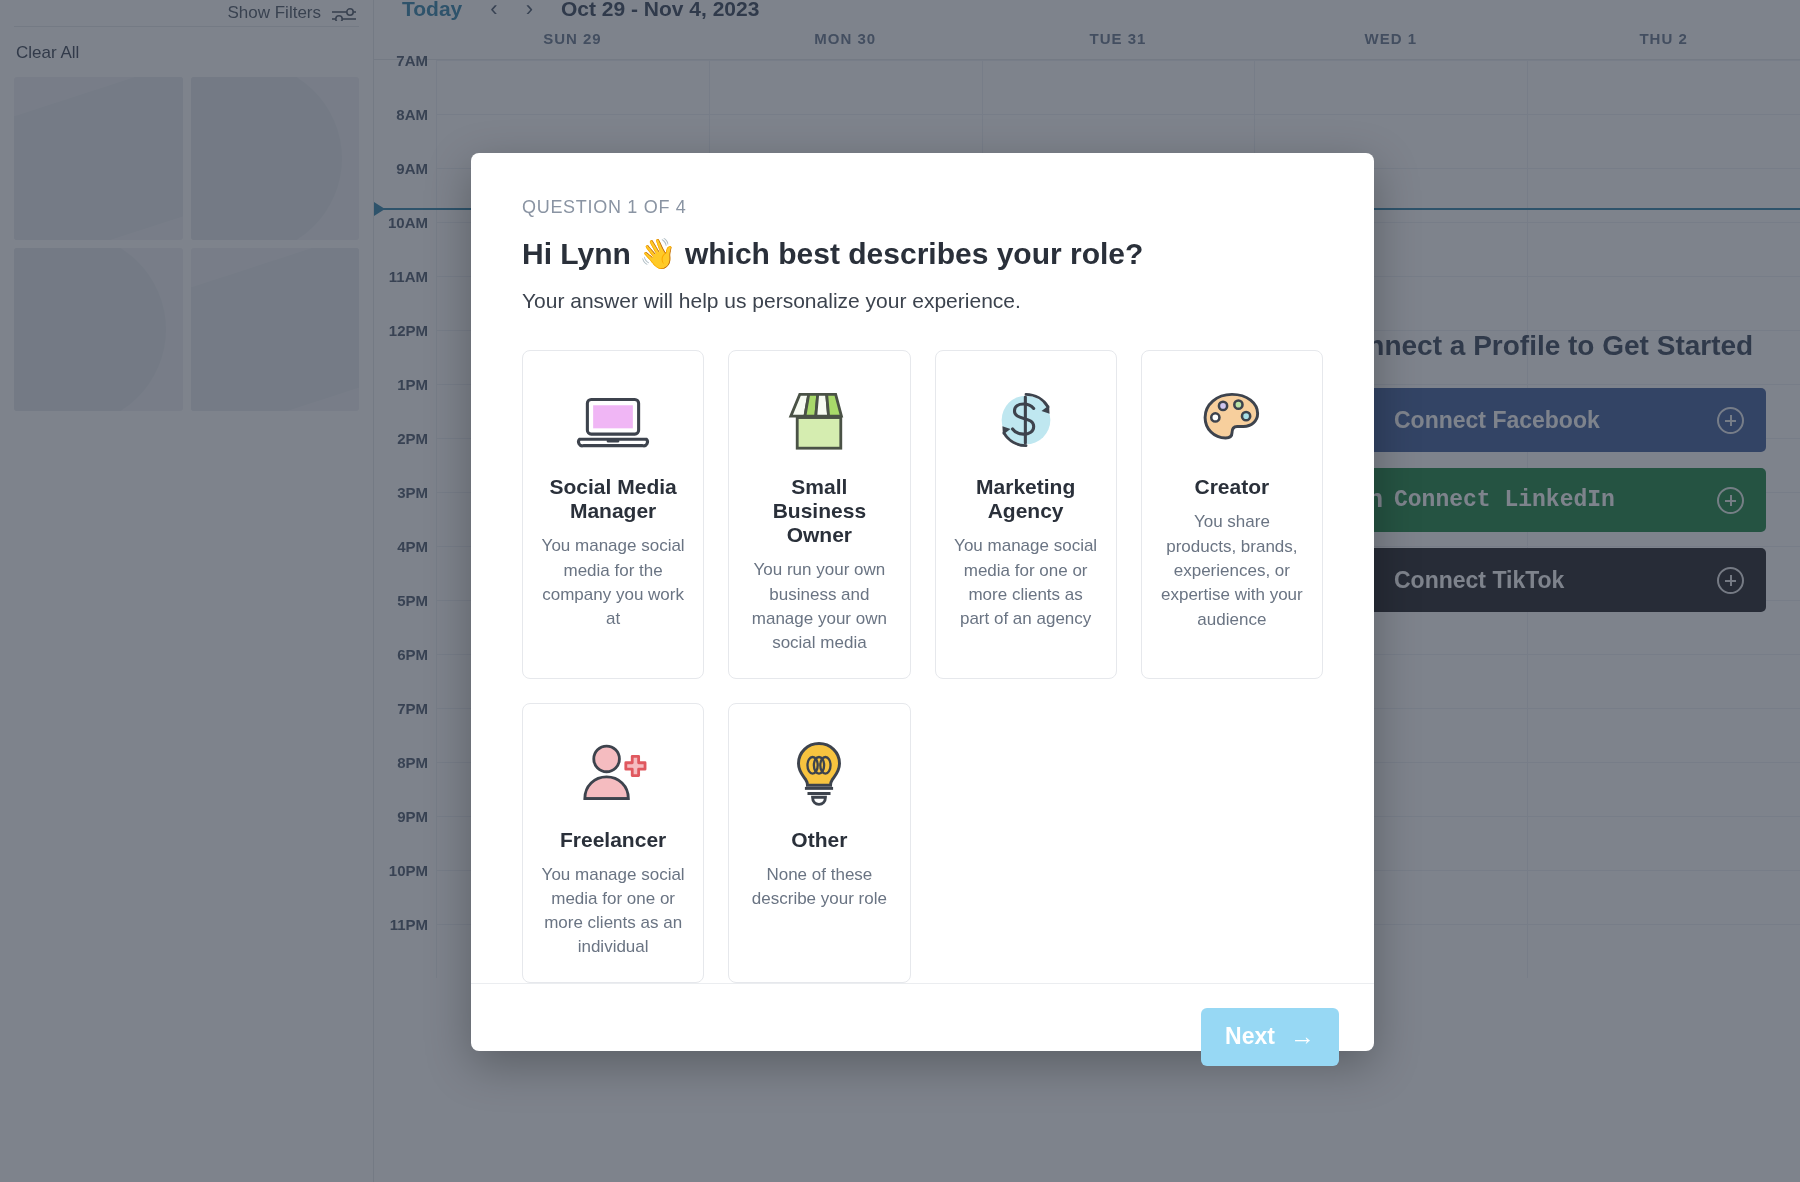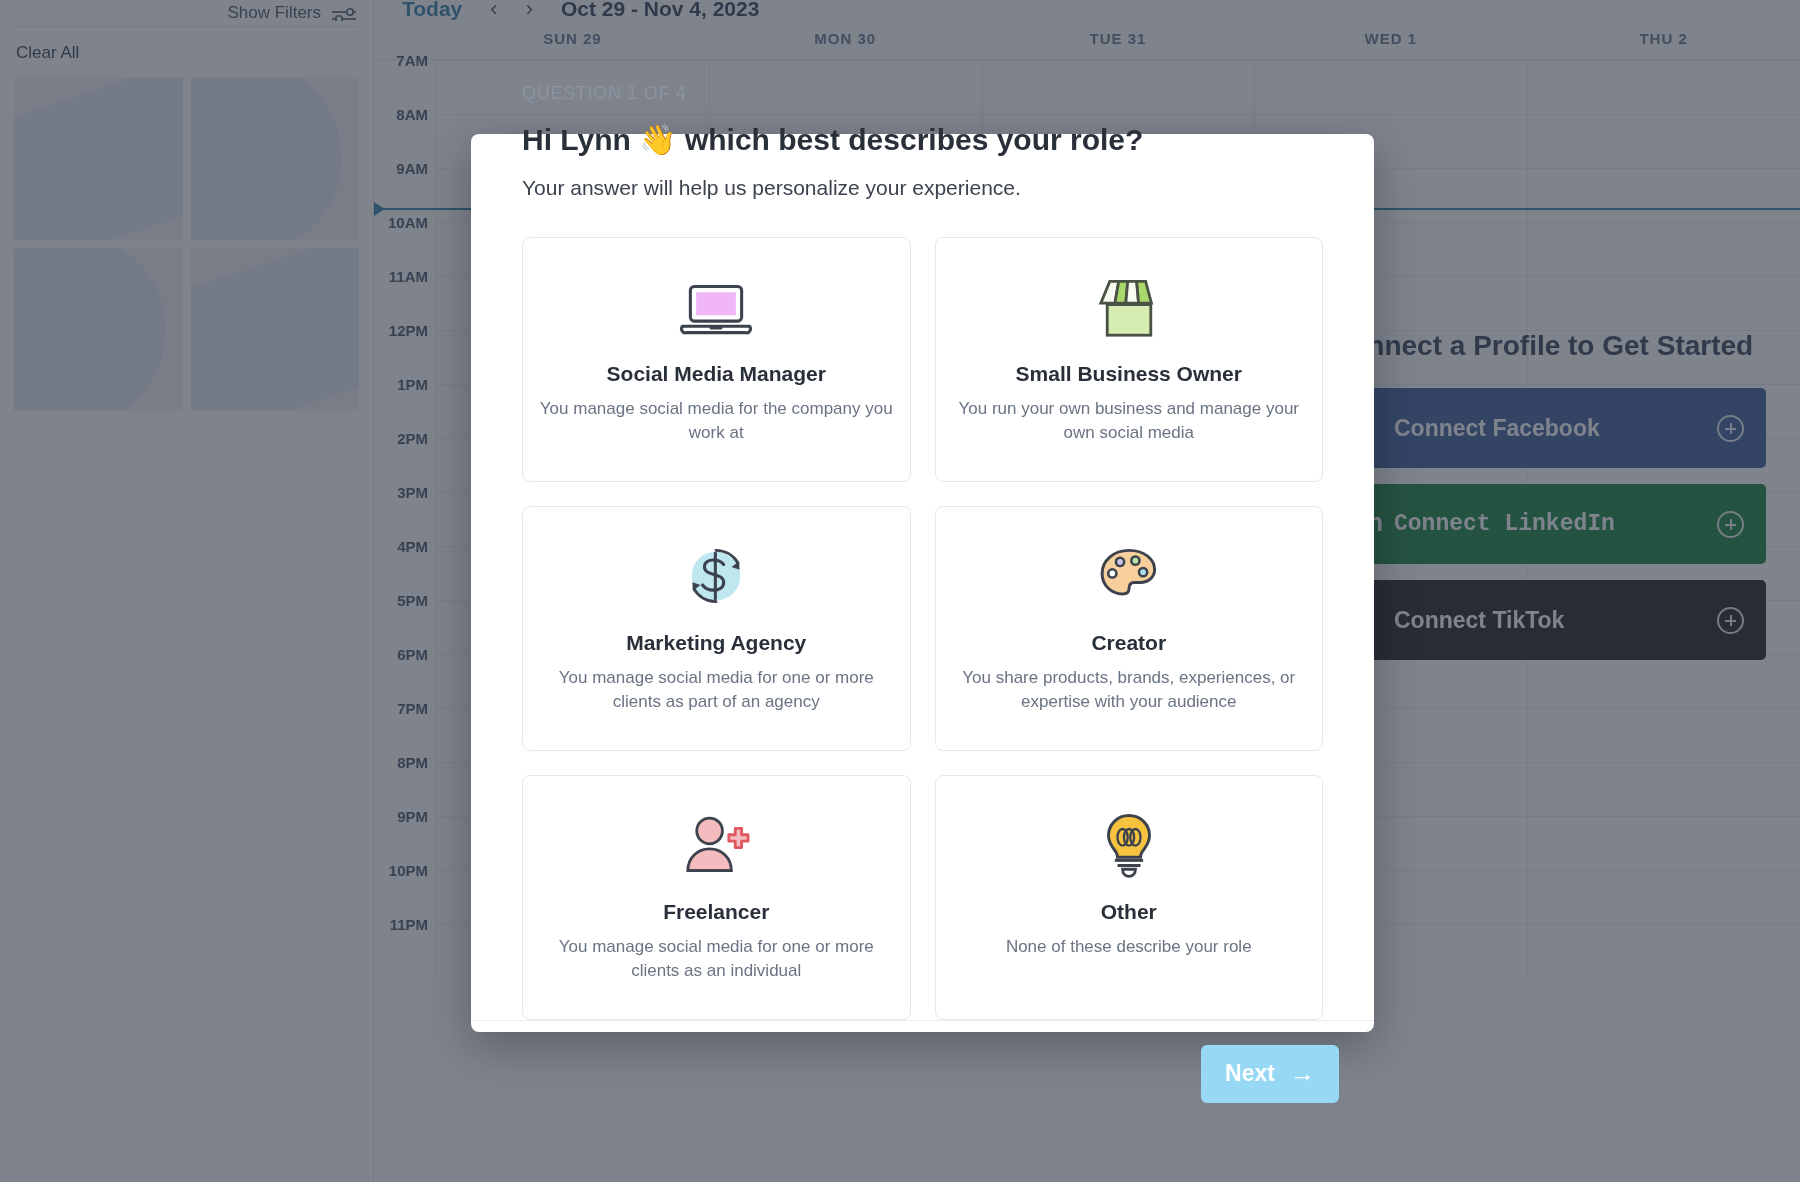--- a/index.html
+++ b/index.html
@@ -112,21 +112,21 @@
   
   .started {
     position: absolute; right: 0; top: 330px; width: 470px;
     padding-right: 34px;
   }
   .started-title {
     font-size: 28px; font-weight: 700; color: #334155;
     margin-bottom: 26px; white-space: nowrap;
   }
   .connect-btn {
-    height: 80px; border-radius: 5px;
+    height: 64px; border-radius: 5px;
     display: flex; align-items: center;
     padding: 0 22px; margin-bottom: 16px;
     color: #ffffff; font-size: 23px; font-weight: 700;
   }
   .connect-btn .brand { width: 42px; font-size: 26px; text-align: left; }
   .connect-btn .lbl { flex: 1; }
   .plus-circle {
     width: 27px; height: 27px; border-radius: 50%;
     border: 2px solid #ffffff; position: relative; opacity: .9;
   }
@@ -135,39 +135,39 @@
   }
   .plus-circle::before { left: 6px; right: 6px; top: 11px; height: 2px; }
   .plus-circle::after { top: 6px; bottom: 6px; left: 11px; width: 2px; }
 
   
   .scrim { position: absolute; inset: 0; background: rgba(47,55,70,0.62); }
 
   
   .modal {
     position: absolute;
-    left: 471px; top: 134px;
+    left: 471px; top: 153px;
     width: 903px; height: 898px;
     background: #ffffff;
     border-radius: 8px;
     box-shadow: 0 14px 46px rgba(0,0,0,.28);
-    display: flex; flex-direction: column; justify-content: center;
+    display: flex; flex-direction: column;
   }
   .modal-body { padding: 44px 51px 0 51px; flex: 1; }
   .q-counter {
     font-size: 18px; letter-spacing: .7px; color: #8a94a3; font-weight: 400;
     margin-bottom: 18px;
   }
   .q-title {
     font-size: 30px; font-weight: 700; color: #2a303a;
     margin-bottom: 18px; line-height: 1.18;
   }
   .q-sub { font-size: 21px; color: #3c434e; margin-bottom: 37px; }
 
-  .cards { display: grid; grid-template-columns: repeat(2, 1fr); gap: 24px; }
+  .cards { display: grid; grid-template-columns: repeat(4, 1fr); gap: 24px; }
   .card {
     border: 1px solid #e6e8ec;
     border-radius: 8px;
     padding: 28px 16px 22px 16px;
     text-align: center;
     min-height: 245px;
     display: flex; flex-direction: column; align-items: center;
     background: #fff;
     cursor: pointer;
   }

